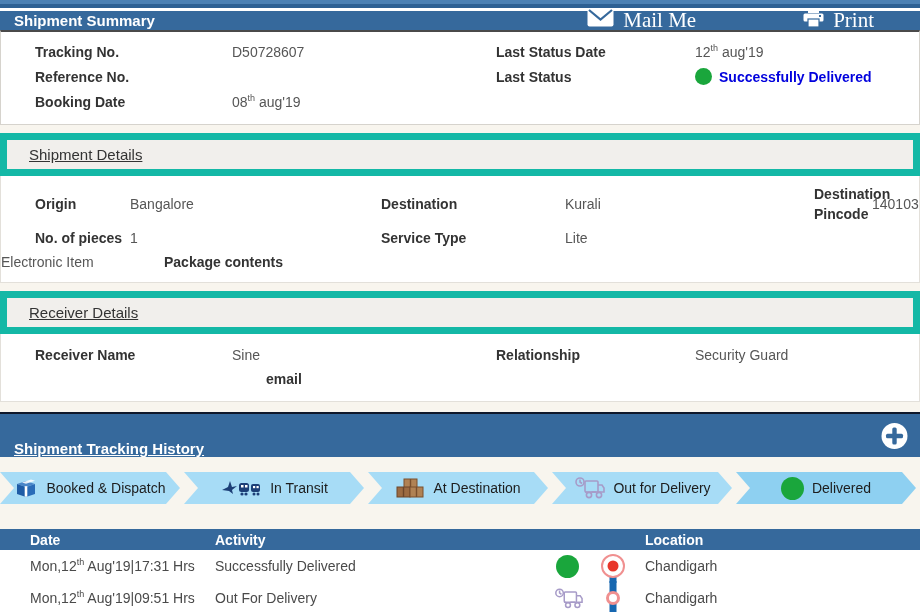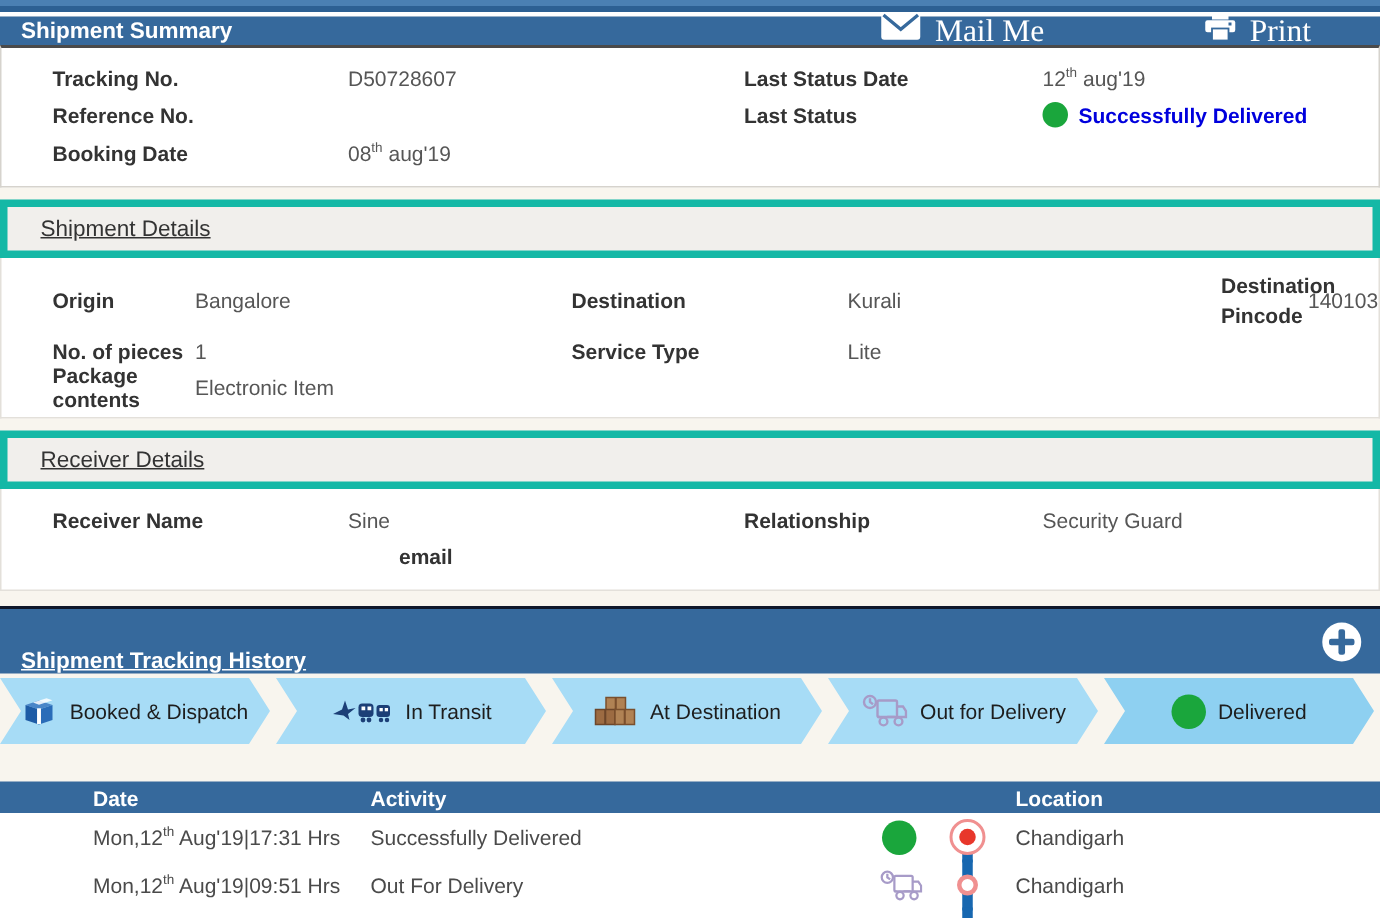--- a/index.html
+++ b/index.html
@@ -37,21 +37,21 @@
   .lbl{font-weight:bold;color:#333;padding-left:6px;margin-left:28px;}
   .val{color:#565656;}
   sup{font-size:9px;line-height:0;}
   .status-line{display:flex;align-items:center;gap:7px;}
   .green-dot{width:17px;height:17px;border-radius:50%;background:#1aa63c;flex:0 0 auto;}
   .status-link{color:#0000dd;font-weight:bold;}
 
   
   .section{margin-top:8px;}
   .section-head{
-    height:29px;background:#f1efec;border:5px solid #14b8a6;
+    height:29px;background:#f1efec;border:7px solid #14b8a6;
     display:flex;align-items:center;
   }
   .section-head .sec-title{
     margin-left:22px;font-size:15px;color:#333;text-decoration:underline;
   }
   .section-body{background:#fff;border:1px solid #e3e0da;border-top:none;}
 
   
   .details-grid{
     display:grid;grid-template-columns:129px 217px 218px 215px 92px auto;
@@ -76,36 +76,35 @@
   }
   .history-bar .sec-title-dark{
     margin-left:14px;color:#fff;font-weight:bold;font-size:15px;text-decoration:underline;
   }
   .plus-btn{
     position:absolute;right:12px;top:50%;transform:translateY(-50%);
     width:27px;height:27px;border:none;background:none;padding:0;cursor:pointer;
   }
 
   
-  .chevrons{display:flex;margin-top:3px;height:44px;}
+  .chevrons{display:flex;margin-top:15px;height:32px;}
   .chevron{
     width:180px;margin-right:4px;background:#a7dcf6;
     clip-path:polygon(0 0,calc(100% - 14px) 0,100% 50%,calc(100% - 14px) 100%,0 100%,14px 50%);
     display:flex;align-items:center;justify-content:center;gap:8px;
     color:#1d1d1d;font-size:14px;
   }
   .chevron:last-child{margin-right:0;background:#8ed0f1;}
   .chevron .ic{display:flex;align-items:center;}
 
   
   .track-table{margin-top:25px;}
   .t-head,.t-row{
     display:grid;grid-template-columns:30px 185px 325px 55px 35px auto;
     align-items:center;
-    padding-left:32px;
   }
   .t-head{height:21px;background:#36699c;color:#fff;font-weight:bold;}
   .t-head .loc-h{padding-left:15px;grid-column:6;}
   .t-row{height:32px;background:#fff;color:#4a4a4a;}
   .t-date{grid-column:2;}
   .t-act{grid-column:3;}
   .t-ic{grid-column:4;display:flex;justify-content:center;align-items:center;}
   .t-node{grid-column:5;position:relative;height:100%;}
   .t-loc{grid-column:6;padding-left:15px;}
   .t-node .line{position:absolute;left:50%;transform:translateX(-50%);width:7px;background:#1767b0;}
@@ -196,22 +195,22 @@
       <div class="r1 lbl pincode-lbl">Destination Pincode</div>
       <div class="r1 val pincode-val">140103</div>
 
       <div class="r2 lbl">No. of pieces</div>
       <div class="r2 val">1</div>
       <div class="r2 lbl">Service Type</div>
       <div class="r2 val">Lite</div>
       <div class="r2"></div>
         <div class="r2"></div>
 
+      <div class="r2 val">Electronic Item</div>
       <div class="r2 lbl">Package contents</div>
-      <div class="r2 val">Electronic Item</div>
       <div class="r2"></div>
         <div class="r2"></div>
         <div class="r2"></div>
         <div class="r2"></div>
     </div>
   </div>
 </div>
 
 <div class="section">
   <div class="section-head">

